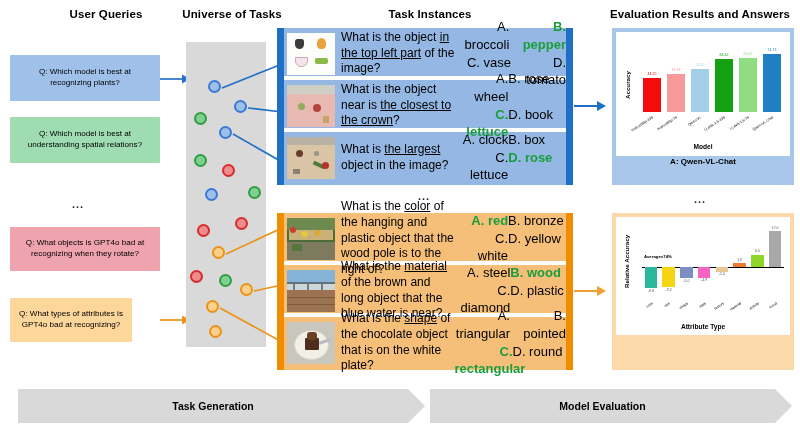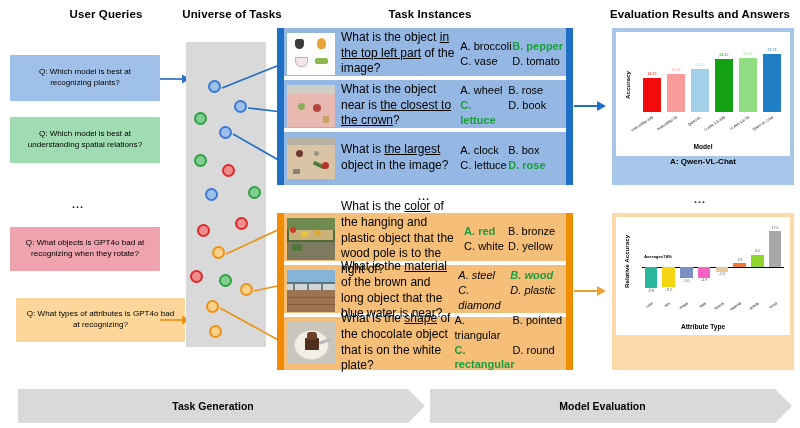--- a/index.html
+++ b/index.html
@@ -24,21 +24,21 @@
   .dot.orange{border:2.4px solid #eb9316;background:#fbd08a;}
 
   
   .instpanel{box-sizing:border-box;}
   .instpanel.blue{background:#94b8e3;border-left:7px solid #1f6fc4;border-right:7px solid #1f6fc4;}
   .instpanel.orange{background:#f5bf7a;border-left:7px solid #f08c00;border-right:7px solid #f08c00;}
   .instrow{display:flex;align-items:center;box-sizing:border-box;}
   .thumb{flex:0 0 auto;box-sizing:border-box;overflow:hidden;position:relative;}
   .qtext{font-size:12px;line-height:1.33;padding-left:6px;box-sizing:border-box;}
   .qtext u{text-decoration:underline;}
-  .opts{font-size:11px;line-height:1.36;box-sizing:border-box;font-weight:500;}
+  .opts{font-size:13px;line-height:1.36;box-sizing:border-box;font-weight:500;text-align:right;}
   .opts .og{color:#1a9e3c;font-weight:bold;}
   .optrow{display:flex;}
   .optrow span{display:inline-block;}
 
   
   .respanel{background:#a9c7ea;box-sizing:border-box;padding:4px;}
   .respanel.org{background:#fbd9a8;}
   .chartbox{background:#fff;box-sizing:border-box;position:relative;}
   .anstext{font-size:8px;font-weight:bold;text-align:center;line-height:1.3;}
 
@@ -72,21 +72,21 @@
 <div class="abs qbox" id="q0" style="left: 10px; top: 55px; width: 150px; height: 46px; background: rgb(159, 192, 232);">
   <span>Q: Which model is best at recognizing plants?</span>
 </div>
 <div class="abs qbox" id="q1" style="left: 10px; top: 117px; width: 150px; height: 46px; background: rgb(159, 220, 178);">
   <span>Q: Which model is best at understanding spatial relations?</span>
 </div>
 <div class="abs dots3" style="left:72px;top:198px;">...</div>
 <div class="abs qbox" id="q2" style="left: 10px; top: 227px; width: 150px; height: 44px; background: rgb(239, 163, 174);">
   <span>Q: What objects is GPT4o bad at recognizing when they rotate?</span>
 </div>
-<div class="abs qbox" id="q3" style="left: 16px; top: 298px; width: 169px; height: 44px; background: rgb(252, 214, 154);">
+<div class="abs qbox" id="q3" style="left: 10px; top: 298px; width: 122px; height: 44px; background: rgb(252, 214, 154);">
   <span>Q: What types of attributes is GPT4o bad at recognizing?</span>
 </div>
 
 <svg class="abs" style="left:160px;top:68px;" width="30" height="22">
   <line x1="0" y1="11" x2="22" y2="11" stroke="#2a6fc9" stroke-width="1.7"></line>
   <polygon points="22,6.5 30,11 22,15.5" fill="#2a6fc9"></polygon>
 </svg>
 <svg class="abs" style="left:160px;top:309px;" width="30" height="22">
   <line x1="0" y1="11" x2="22" y2="11" stroke="#eb9316" stroke-width="1.7"></line>
   <polygon points="22,6.5 30,11 22,15.5" fill="#eb9316"></polygon>
@@ -237,21 +237,21 @@
       <div style="position:absolute;left:6px;top:13px;width:2px;height:8px;background:#6b7d88;"></div>
       <div style="position:absolute;left:20px;top:13px;width:2px;height:8px;background:#6b7d88;"></div>
       <div style="position:absolute;left:34px;top:13px;width:2px;height:8px;background:#6b7d88;"></div>
       <div style="position:absolute;left:0;top:20px;width:100%;height:22px;background:#9c7352;"></div>
       <div style="position:absolute;left:0;top:27px;width:100%;height:1px;background:#7e5a3e;"></div>
       <div style="position:absolute;left:0;top:34px;width:100%;height:1px;background:#7e5a3e;"></div>
     </div>
     <div class="qtext" style="width:126px;">
       <span>What is the </span><u>material</u><span> of the brown and long object that the blue water is near?</span>
     </div>
-    <div class="opts" style="width:114px;padding-left:2px;font-style:italic;">
+    <div class="opts" style="width:114px;padding-left:2px;">
       <div class="optrow">
           <span style="width:52px">A. steel</span>
           <span class="og">B. wood</span>
         </div>
       <div class="optrow">
           <span style="width:52px">C. diamond</span>
           <span>D. plastic</span>
         </div>
     </div>
   </div>

